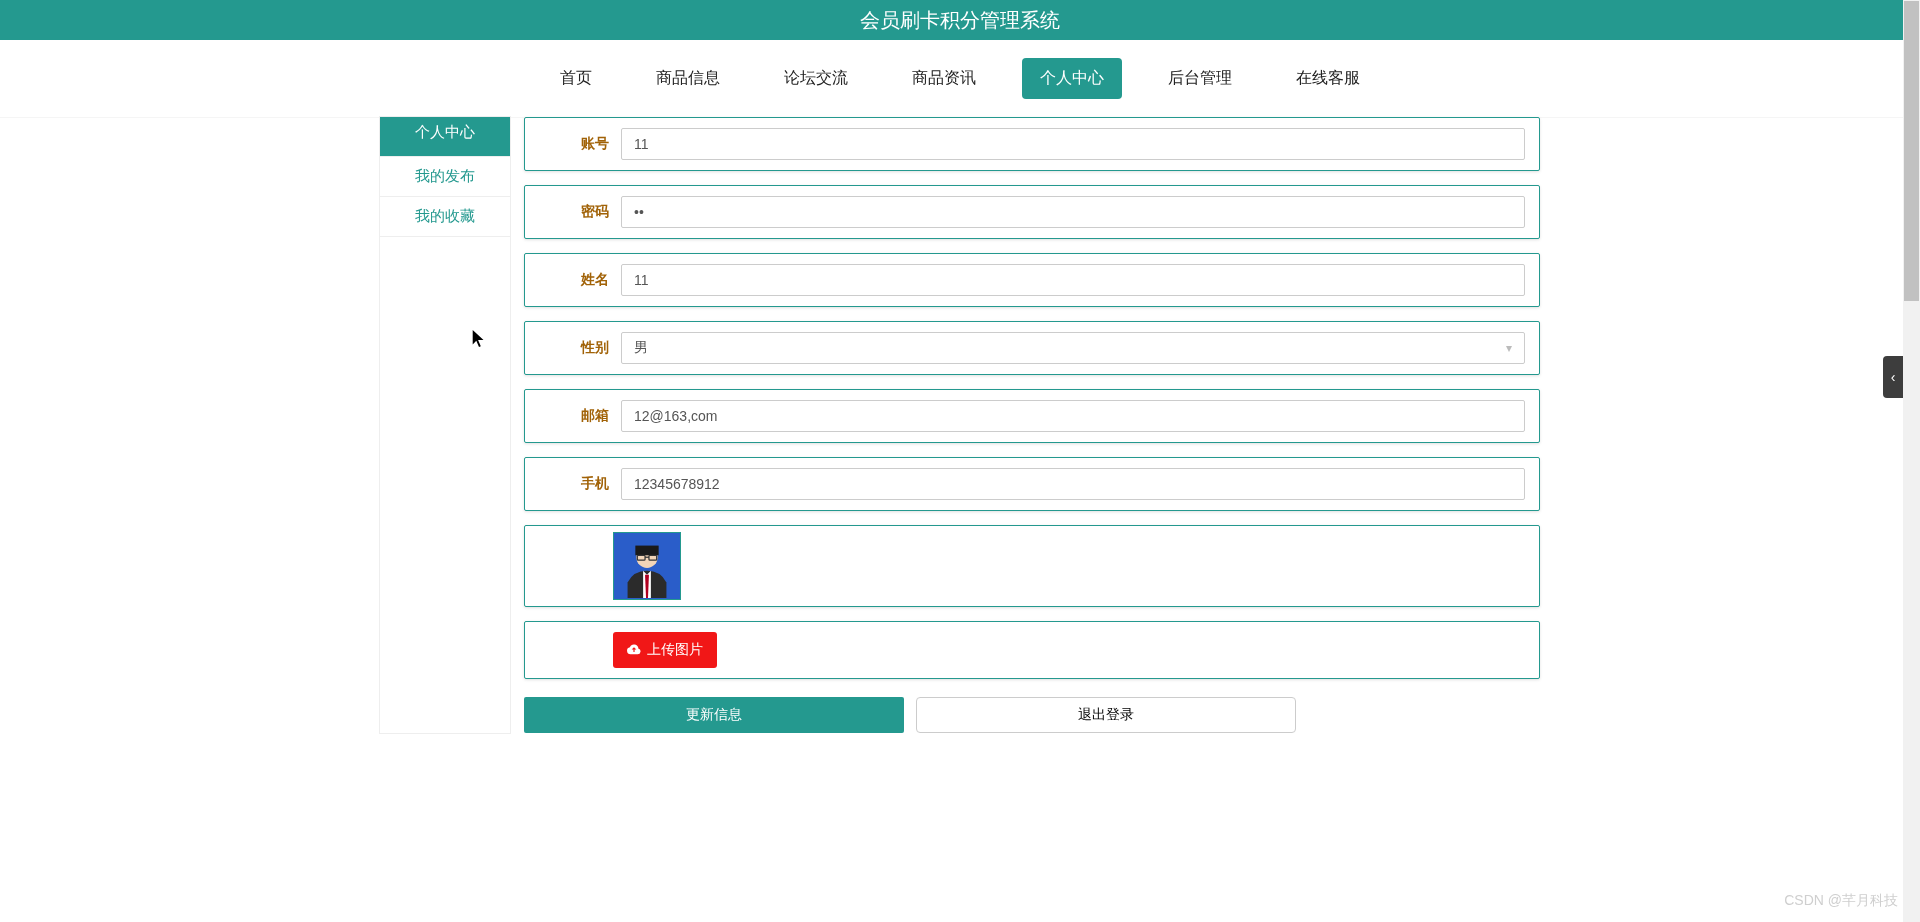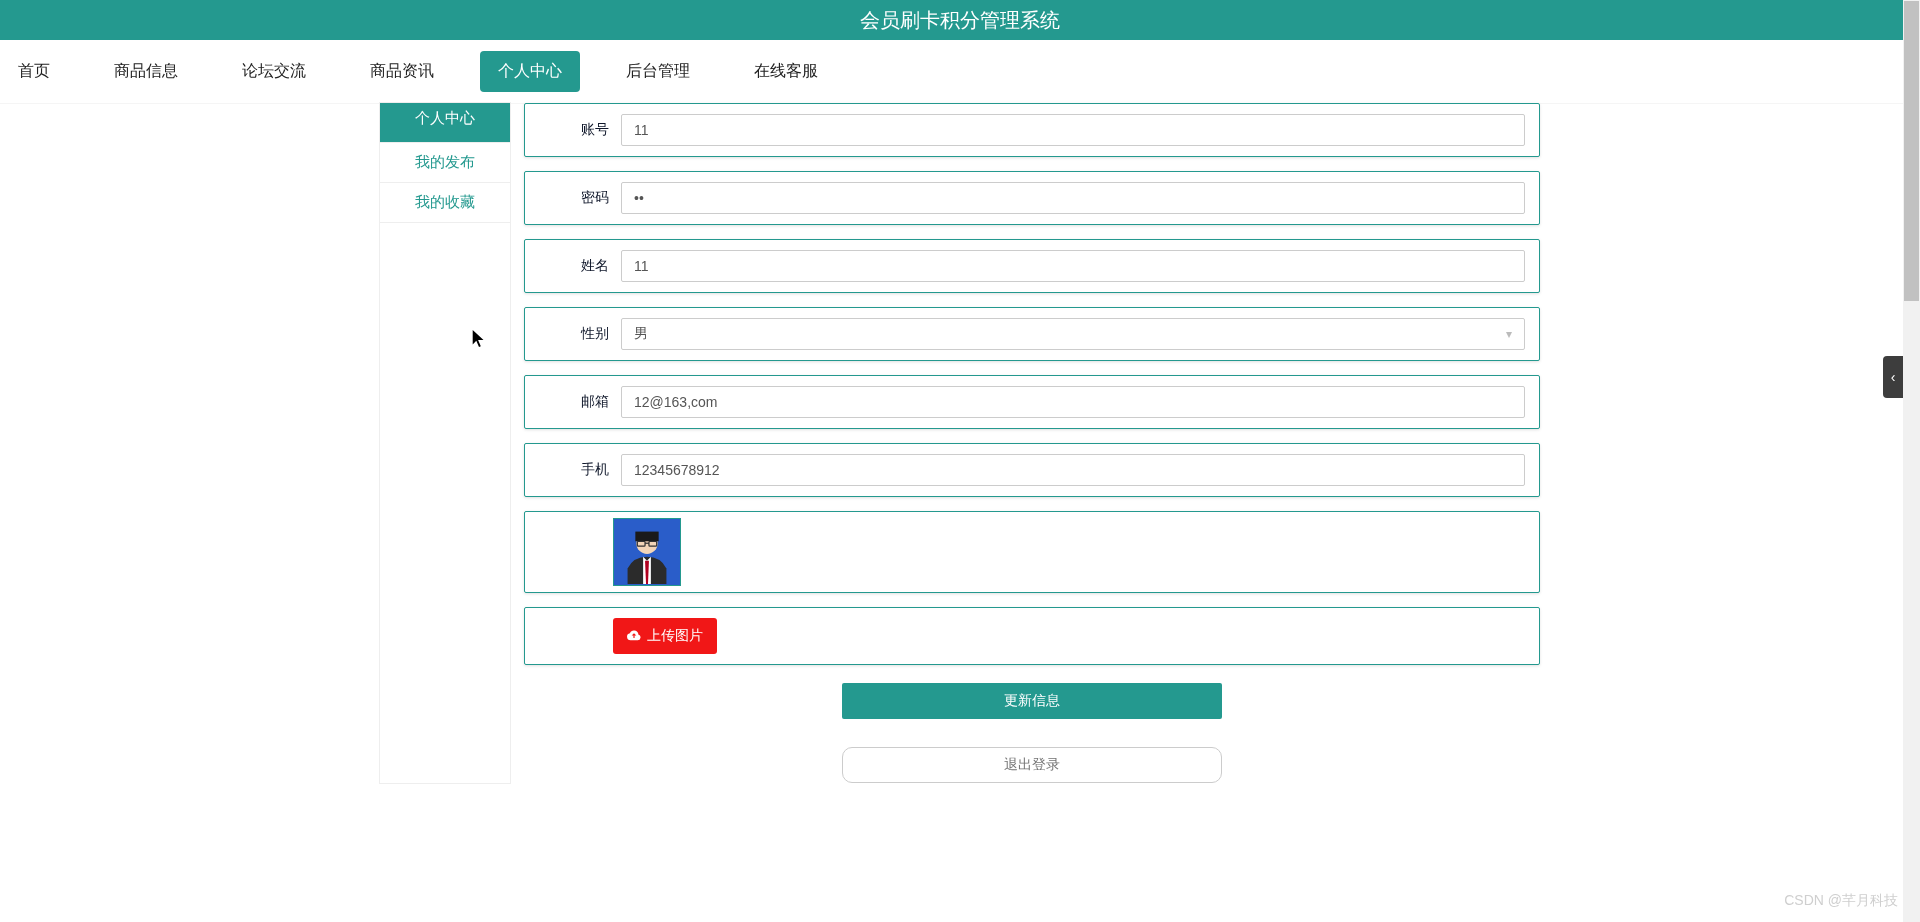--- a/index.html
+++ b/index.html
@@ -1,41 +1,41 @@
 <!DOCTYPE html>
 <html><head>
   <meta charset="utf-8">
   <style>
     * { margin: 0; padding: 0; box-sizing: border-box; font-family: "Microsoft YaHei", Arial, sans-serif; }
     body { background: #fff; width: 1920px; height: 922px; overflow: hidden; position: relative; }
     .viewport { width: 100%; height: 100%; overflow: auto; }
     .header-bar { width: 100%; height: 40px; background: #24998f; display:flex; align-items:center; justify-content:center; }
     .header-title { color: #fff; font-size: 20px; font-weight: 400; }
-    .nav-wrapper { width: 100%; background: #fff; padding: 11px 0; display:flex; box-shadow: 0 1px 0 rgba(0,0,0,.04);}
+    .nav-wrapper { width: 100%; background: #fff; padding: 18px 0; display:flex; justify-content:center; box-shadow: 0 1px 0 rgba(0,0,0,.04);}
     .nav { display:flex; gap: 28px; align-items:center; }
     .nav-item { padding: 10px 18px; color:#222; font-size:16px; cursor:pointer; border-radius:4px; }
     .nav-item.active { background:#24998f; color:#fff; }
     .main-row { width: 1160px; margin: 0 auto; display:flex; gap: 14px; }
     .sidebar { width: 130px; background:#fff; min-height: 470px; box-shadow: 0 0 0 1px #eee; }
     .sidebar-item { padding: 10px 0; text-align:center; color:#24998f; font-size:15px; border-bottom:1px solid #eee; cursor:pointer; }
     .sidebar-item.active { background:#24998f; color:#fff; padding-top:6px; padding-bottom:14px; font-size:15px; }
     .form-area { flex:1; }
     .form-row { background:#fff; border:1px solid #24998f; padding: 10px 14px; margin-bottom: 14px; border-radius:2px; box-shadow: 0 1px 3px rgba(0,0,0,.12);}
     .form-row-inner { display:flex; align-items:center; gap:12px; }
-    .form-label { width: 70px; text-align:right; color:#0f172a; font-size:14px; flex-shrink:0; }
+    .form-label { width: 70px; text-align:right; color:#a16207; font-size:14px; flex-shrink:0;font-weight:bold; }
     .form-input { flex:1; height:32px; border:1px solid #ccc; padding:0 12px; font-size:14px; color:#555; outline:none; border-radius:2px;}
     .form-select { flex:1; height:32px; border:1px solid #ccc; padding:0 12px; font-size:14px; color:#555; background:#fff; position:relative; display:flex; align-items:center; justify-content:space-between; cursor:pointer; border-radius:2px;}
     .select-arrow { color:#bbb; font-size:12px; }
     .avatar-row { padding: 6px 14px 6px 88px; }
     .avatar { width:68px; height:68px; border:1px solid #24998f; background:#2a5dc9; display:flex; align-items:flex-end; justify-content:center; overflow:hidden; }
     .upload-row { padding: 10px 14px 10px 88px; }
     .upload-btn { display:inline-flex; align-items:flex-end; gap:6px; background:#f11717; color:#fff; font-size:14px; padding:9px 14px; border:none; cursor:pointer; border-radius:3px;}
-    .btns { display:flex; flex-direction:column; align-items:center; gap:28px; margin-top: 18px; }
+    .btns { display:flex; align-items:center; gap:12px; margin-top: 18px; }
     .btn-primary { width: 380px; height:36px; background:#24998f; color:#fff; border:none; font-size:14px; cursor:pointer; border-radius:2px;}
-    .btn-outline { width: 380px; height:36px; background:#fff; color:#737373; border:1px solid #ccc; font-size:14px; cursor:pointer; border-radius:10px;}
+    .btn-outline { width: 380px; height:36px; background:#fff; color:#000000; border:1px solid #ccc; font-size:14px; cursor:pointer; border-radius:4px;}
     .scrollbar-right { position:absolute; right:0; top:0; width:17px; height:100%; background:#f1f1f1; }
     .scrollbar-thumb { position:absolute; right:1px; top:1px; width:15px; height:300px; background:#c1c1c1; border-radius:0; }
     .side-tab { position:absolute; right:17px; top:356px; width:20px; height:42px; background:#3d3d3d; color:#fff; display:flex; align-items:center; justify-content:center; font-size:14px; cursor:pointer; border-top-left-radius:4px; border-bottom-left-radius:4px; }
     .watermark { position:absolute; right:22px; bottom:12px; color:#cfcfcf; font-size:14px; }
     .cursor-arrow { position:absolute; left:472px; top:330px; width:14px; height:18px; pointer-events:none; }
     .avatar svg { width: 68px; height: 68px; }
   </style>
 </head>
 <body>
 

